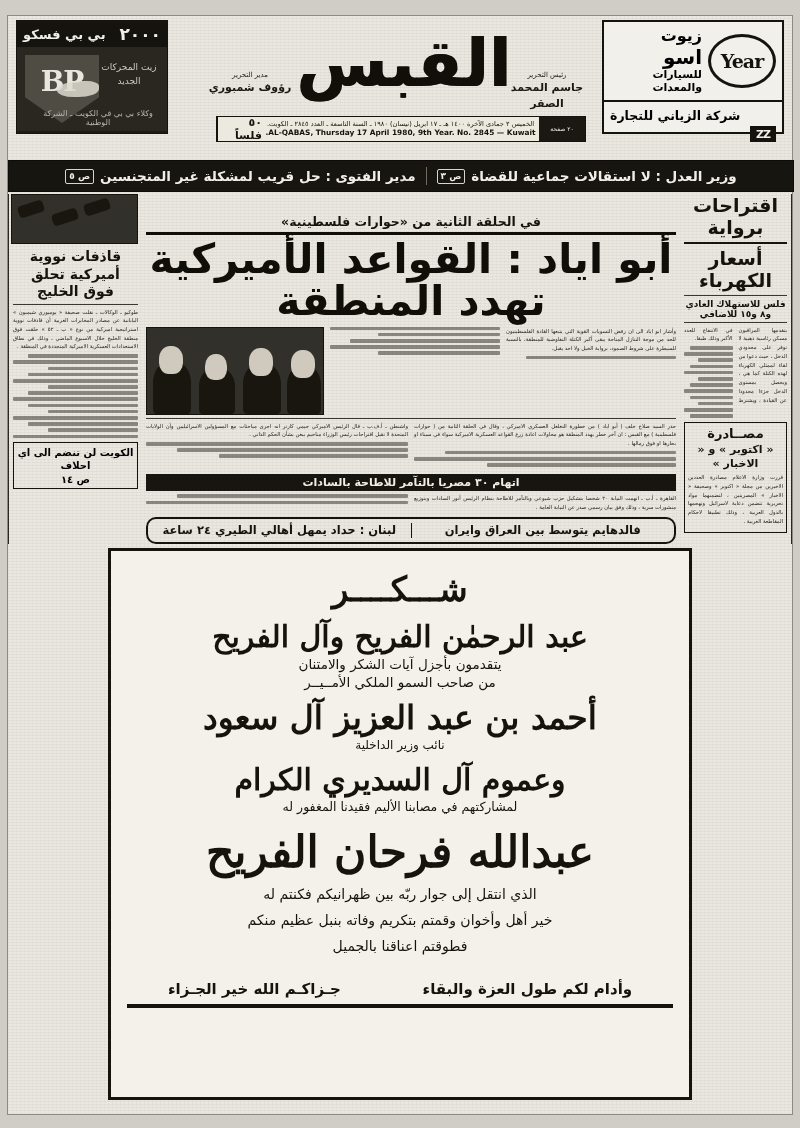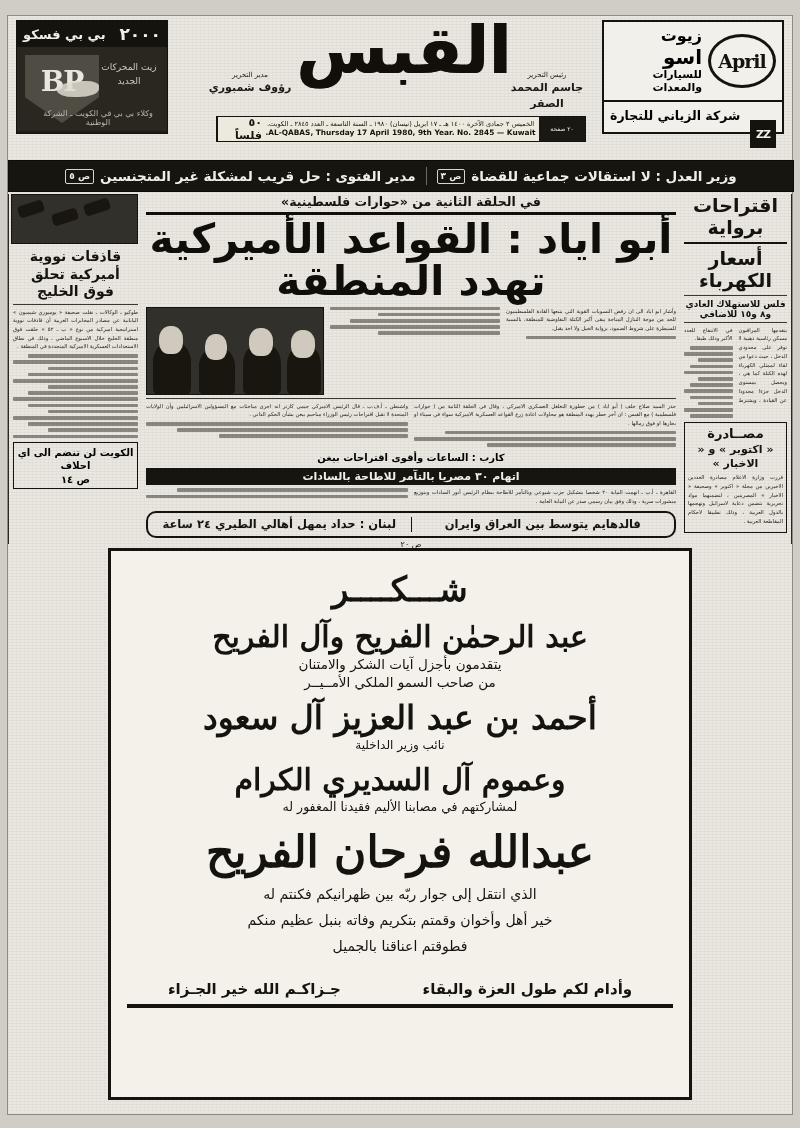--- a/index.html
+++ b/index.html
@@ -40,21 +40,21 @@
   .esso-txt{flex:1;text-align:right;padding-right:6px;line-height:1.18;}
   .esso-txt .l1{font-size:16px;font-weight:bold;}
   .esso-txt .l2{font-size:20px;font-weight:bold;}
   .esso-txt .l3{font-size:11px;font-weight:bold;}
   .esso-foot{
     border-top:2px solid #15130e;height:26px;display:flex;align-items:center;
     justify-content:space-between;padding:0 6px;
   }
   .esso-foot .zl{font-size:12.5px;font-weight:bold;}
   .zmark{
-    width:26px;height:28px;background:#15130e;color:#f2f0ea;
+    width:26px;height:16px;background:#15130e;color:#f2f0ea;
     font-size:11px;font-weight:bold;display:flex;align-items:center;
     justify-content:center;letter-spacing:-1px;margin-top:38px;
   }
   .ad-bp{
     position:absolute;left:8px;top:2px;width:150px;height:112px;
     border:1px solid #15130e;background:#1d1b16;
   }
   .bp-top{
     height:26px;background:#15130e;color:#f0eee8;display:flex;
     align-items:center;justify-content:space-between;padding:0 6px;
@@ -80,21 +80,21 @@
   .bp-ar2{
     position:absolute;right:4px;bottom:4px;width:130px;color:#b9b5ab;
     font-size:8px;text-align:center;
   }
   .bp-splash{
     position:absolute;left:40px;top:34px;width:42px;height:16px;
     background:#ddd9cf;border-radius:60% 30% 50% 40%;opacity:.85;
   }
   .logo{
     position:absolute;left:7px;right:0;top:0;height:92px;
-    display:flex;align-items:flex-start;justify-content:center;
+    display:flex;align-items:center;justify-content:center;
   }
   .logo .word{
     font-family:"DejaVu Sans","Liberation Sans",sans-serif;
     font-size:66px;font-weight:bold;color:#120f0a;letter-spacing:-2px;
     line-height:1;text-shadow:1px 0 0 #120f0a;
   }
   .ed-left,.ed-right{
     position:absolute;top:52px;font-size:9px;line-height:1.45;text-align:center;color:#1a1812;
   }
   .ed-left{left:198px;width:88px;}
@@ -127,21 +127,21 @@
     font-size:13.5px;font-weight:bold;white-space:nowrap;}
   .pg{
     border:1px solid #d9d6cc;color:#f0eee6;font-size:9px;padding:0 3px;
     border-radius:2px;line-height:13px;
   }
   .bsep{width:1px;height:18px;background:#6e6a5e;}
   
   .main{position:absolute;left:8px;top:194px;width:784px;height:350px;display:flex;}
   .col{box-sizing:border-box;}
   .col-left{width:134px;padding:0 4px;border-left:1px solid #2b2821;}
-  .col-center{flex:1;padding:0 4px;}
+  .col-center{flex:1;padding:0 4px;margin-top:20px;}
   .col-right{width:112px;padding:0 4px;border-right:1px solid #2b2821;}
   .hl-left{
     text-align:center;font-size:19px;font-weight:bold;color:#15130e;line-height:1.18;
     letter-spacing:-.5px;
   }
   .hl-left .r{height:2px;background:#15130e;margin:3px 0;}
   .sub-left{text-align:center;font-size:9px;font-weight:bold;margin-top:1px;color:#15130e;}
   .kicker{
     text-align:center;font-size:12.5px;font-weight:bold;color:#15130e;margin-bottom:2px;
   }
@@ -221,21 +221,21 @@
 </head>
 <body>
 
 <div class="page">
   <div class="paper noise"></div>
 
   <div class="masthead">
 
     <div class="ad-esso">
       <div class="esso-row">
-        <div class="esso-badge">April</div>
+        <div class="esso-badge">Year</div>
         <div class="esso-txt ar">
           <div class="l1">زيوت</div>
           <div class="l2">اسو</div>
           <div class="l3">للسيارات والمعدات</div>
         </div>
       </div>
       <div class="esso-foot">
         <div class="zmark">ZZ</div>
         <div class="zl ar">شركة الزياني للتجارة</div>
       </div>
@@ -370,21 +370,20 @@
         </div>
         <div style="flex:1;">
           <div class="body-col ar">
             <p>واشنطن ـ أ.ف.ب ـ قال الرئيس الاميركي جيمي كارتر انه اجرى مباحثات مع المسؤولين الاسرائيليين وأن الولايات المتحدة لا تقبل اقتراحات رئيس الوزراء مناحيم بيغن بشأن الحكم الذاتي .</p>
             <div class="fake-line"></div>
             <div class="fake-line m"></div>
             <div class="fake-line s"></div>
           </div>
         </div>
       </div>
-      <div class="ctr ar" style="font-size:10px;font-weight:bold;margin-top:3px;">كارب : الساعات وأقوى اقتراحات بيغن</div>
 
       <div class="box-hd ar" style="margin-top:5px;">اتهام ٣٠ مصريا بالتآمر للاطاحة بالسادات</div>
       <div class="body-col ar" style="column-count:2;margin-top:3px;">
         <p>القاهرة ـ أ.ب ـ اتهمت النيابة ٣٠ شخصا بتشكيل حزب شيوعي وبالتآمر للاطاحة بنظام الرئيس أنور السادات وبتوزيع منشورات سرية ، وذلك وفق بيان رسمي صدر عن النيابة العامة .</p>
         <div class="fake-line m"></div>
         <div class="fake-line"></div>
       </div>
 
       <div class="round-box">
         <div class="rb-cell ar">فالدهايم يتوسط بين العراق وايران</div>

